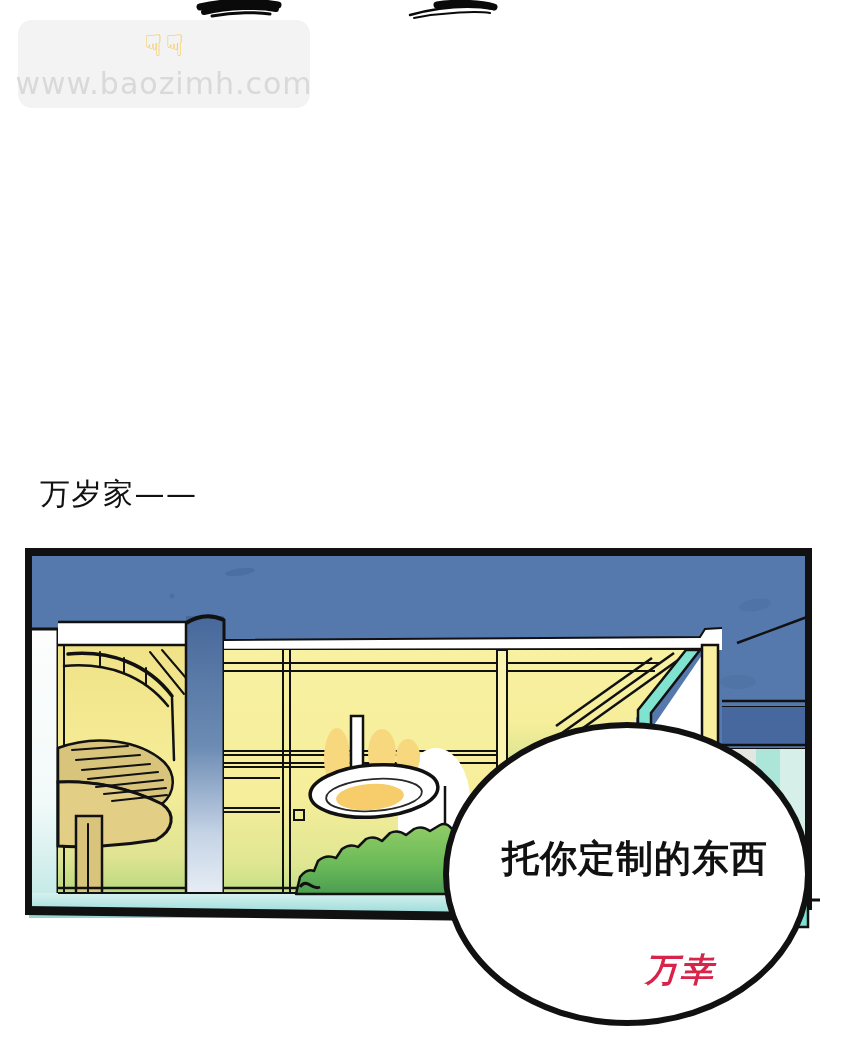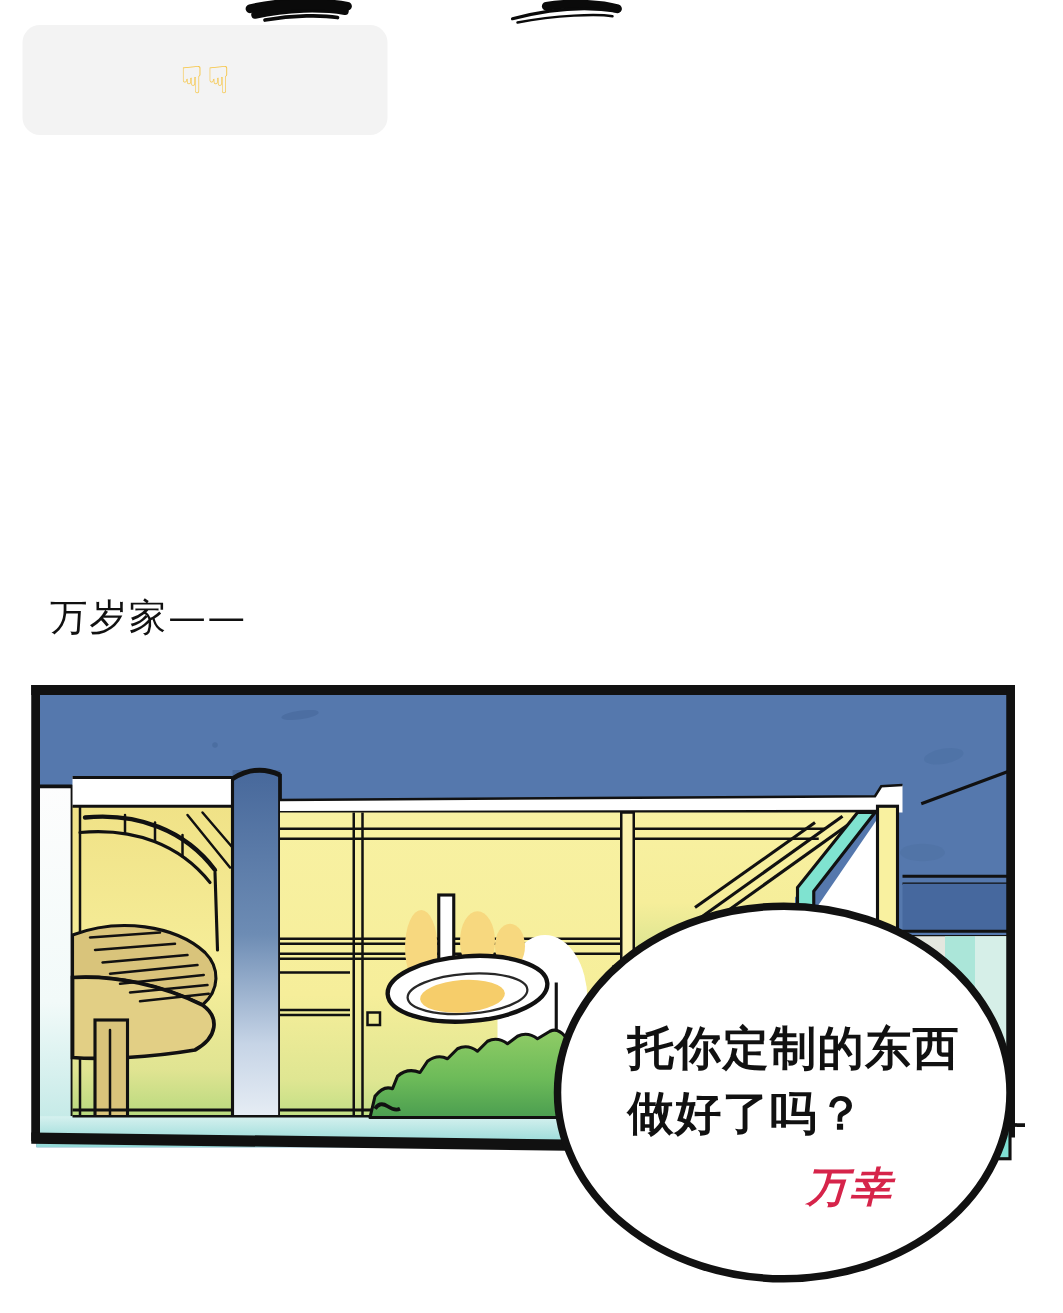--- a/index.html
+++ b/index.html
@@ -19,21 +19,21 @@
   .wm-row1{display:flex;align-items:center;gap:3px;line-height:1;margin-top:2px;}
   .wm-hand{font-size:30px;color:#f6c544;line-height:1;}
   .wm-title{font-size:30px;color:#d9d9d9;letter-spacing:2px;line-height:1;}
   .wm-url{font-size:30px;color:#d9d9d9;line-height:1;margin-top:8px;letter-spacing:1px;}
   
   .caption{
     position:absolute;left:40px;top:474px;font-size:30px;color:#111111;
     letter-spacing:1.5px;z-index:2;white-space:nowrap;
   }
   
-  .bubble-text{position:absolute;z-index:5;white-space:nowrap;color:#111111;font-weight:600;}
+  .bubble-text{position:absolute;z-index:5;white-space:nowrap;color:#111111;font-weight:600;margin-top:20px;}
   .bubble-line1{left:502px;top:814px;font-size:37px;letter-spacing:1px;}
   .bubble-line2{left:502px;top:866px;font-size:37px;letter-spacing:1px;}
   .bubble-speaker{left:645px;top:928px;font-size:33px;color:#d6244a;font-weight:700;letter-spacing:2px;font-style:italic;}
 </style>
 </head>
 <body>
 
 <div id="stage">
 
   <svg id="scene" width="850" height="1050" viewBox="0 0 850 1050">
@@ -240,21 +240,21 @@
     </g>
 
     <ellipse cx="627" cy="874" rx="181" ry="149" fill="#ffffff" stroke="#111111" stroke-width="6"></ellipse>
   </svg>
 
   <div class="watermark">
     <div class="wm-row1">
       <span class="wm-hand">☟</span>
       <span class="wm-hand">☟</span>
     </div>
+    <div class="wm-url">www.baozimh.com</div>
   </div>
 
   <div class="caption">万岁家——</div>
 
   <div class="bubble-text bubble-line1">托你定制的东西</div>
-  <div class="bubble-text bubble-line2">做好了吗？</div>
   <div class="bubble-text bubble-speaker">万幸</div>
 
 </div>
 
 </body></html>

